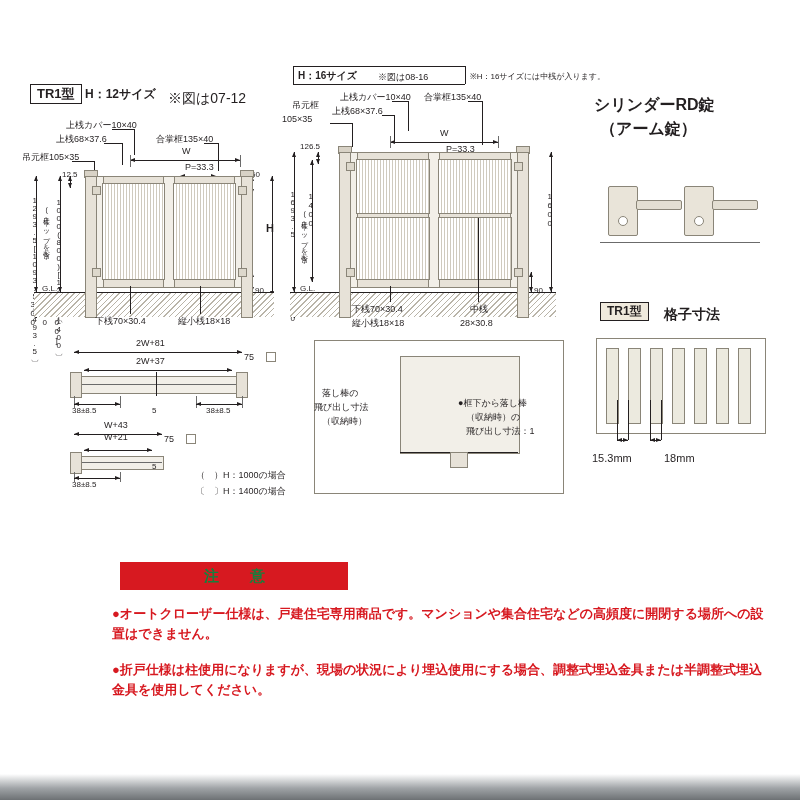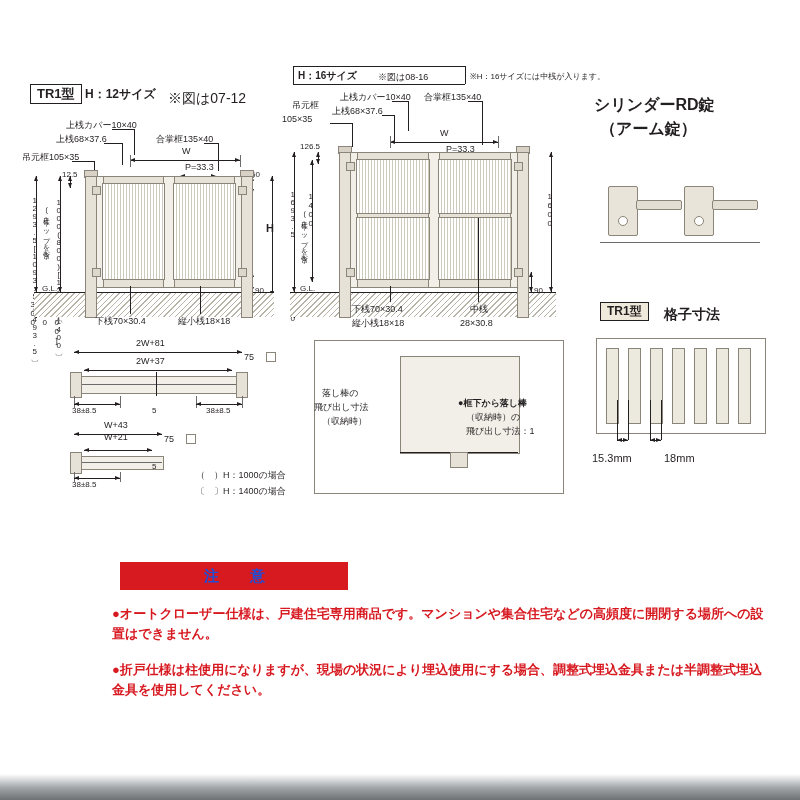--- a/index.html
+++ b/index.html
@@ -59,21 +59,21 @@
   .lockbody{position:absolute;background:#e9e4d9;border:1px solid #8a8578;border-radius:2px;}
   .lockarm{position:absolute;background:#e3ded2;border:1px solid #8a8578;border-radius:2px;}
   .lockhole{position:absolute;background:#fff;border:1px solid #8a8578;border-radius:50%;}
 
   
   .lat{position:absolute;background:#eceadf;border:1px solid #8a8578;}
 
   
   .notice-bar{position:absolute;background:#d71920;}
   .notice-title{
-    position:absolute;color:#1d4ed8;font-weight:bold;font-size:15px;letter-spacing:8px;
+    position:absolute;color:#15803d;font-weight:bold;font-size:15px;letter-spacing:8px;
   }
   .notice-text{
     position:absolute;color:#d71920;font-weight:bold;font-size:13px;line-height:1.55;
     width:660px;
   }
   .gradbar{position:absolute;left:0;bottom:0;width:800px;height:26px;
     background:linear-gradient(to bottom,#ffffff 0%,#9fa3a6 55%,#6d7174 100%);}
   .thinbox{position:absolute;border:1px solid #8a8578;}
 </style>
 </head>
@@ -320,21 +320,21 @@
 
   <div class="thinbox" style="left:314px;top:340px;width:248px;height:152px;background:#fff;"></div>
   <div class="t" style="left:322px;top:388px;">落し棒の</div>
   <div class="t" style="left:314px;top:402px;">飛び出し寸法</div>
   <div class="t" style="left:322px;top:416px;">（収納時）</div>
 
   <div class="thinbox" style="left:400px;top:356px;width:118px;height:96px;background:#f2efe8;"></div>
   <div class="hline" style="left:400px;top:452px;width:118px;"></div>
   <div class="thinbox" style="left:450px;top:452px;width:16px;height:14px;background:#e7e2d8;"></div>
 
-  <div class="t" style="left:458px;top:398px;font-weight:bold;">●框下から落し棒</div>
+  <div class="t" style="left:458px;top:398px;">●框下から落し棒</div>
   <div class="t" style="left:466px;top:412px;">（収納時）の</div>
   <div class="t" style="left:466px;top:426px;">飛び出し寸法：1</div>
 
   <div class="notice-bar" style="left:120px;top:562px;width:228px;height:28px;"></div>
   <div class="notice-title" style="left:204px;top:567px;">注　意</div>
 
   <div class="notice-text" style="left:112px;top:604px;">●オートクローザー仕様は、戸建住宅専用商品です。マンションや集合住宅などの高頻度に開閉する場所への設置はできません。</div>
   <div class="notice-text" style="left:112px;top:660px;">●折戸仕様は柱使用になりますが、現場の状況により埋込使用にする場合、調整式埋込金具または半調整式埋込金具を使用してください。</div>
 
   <div class="gradbar"></div>

